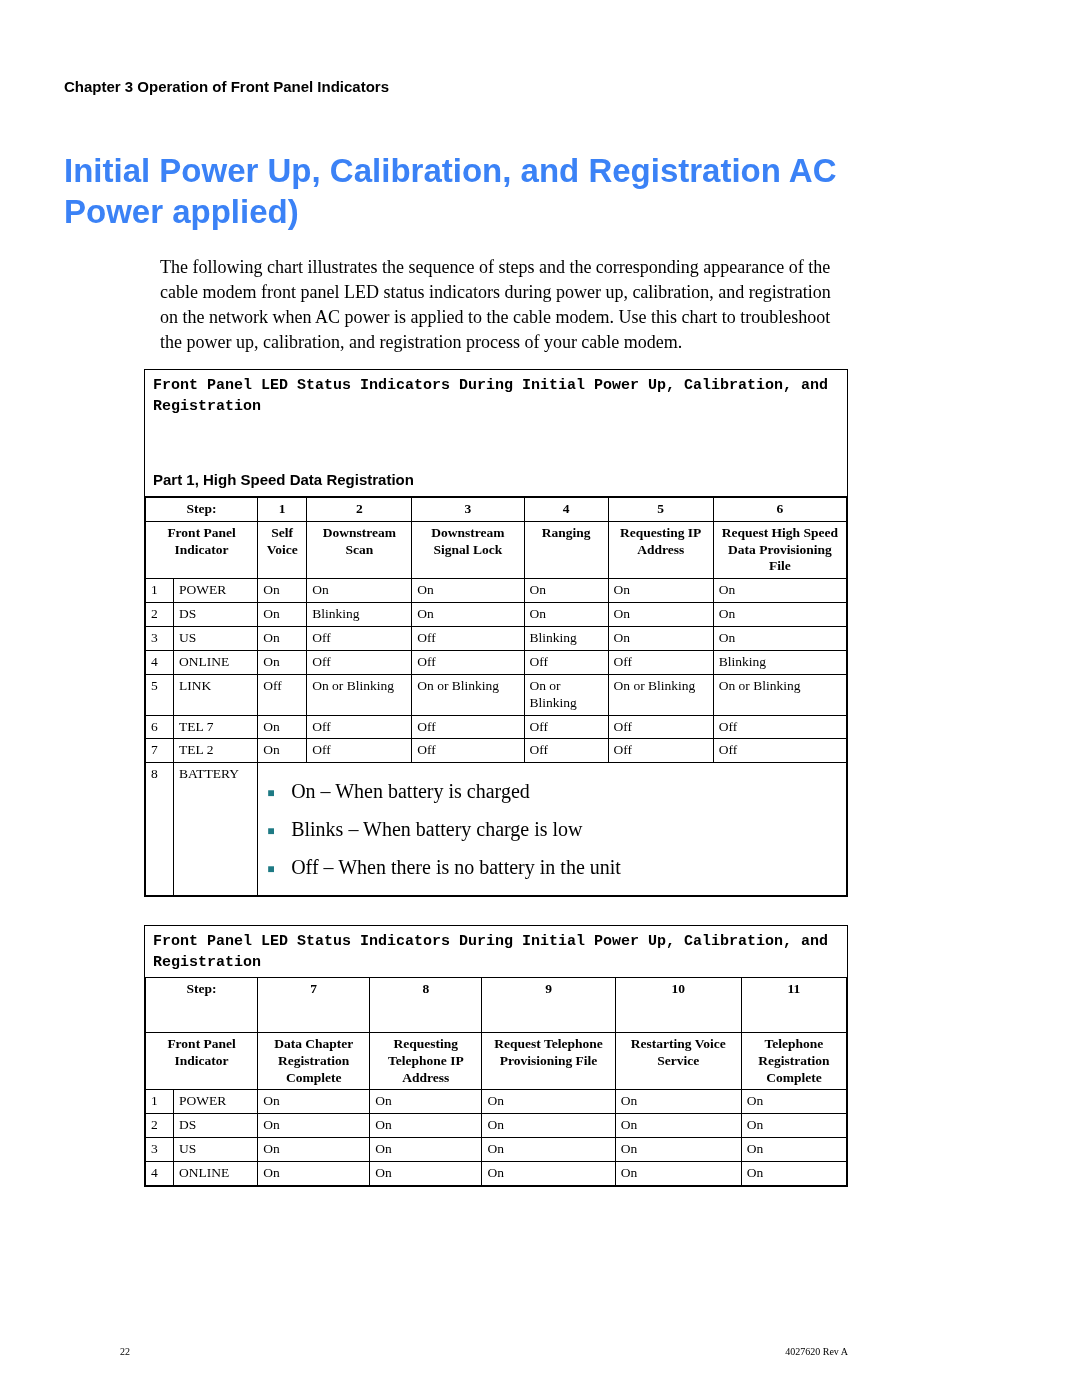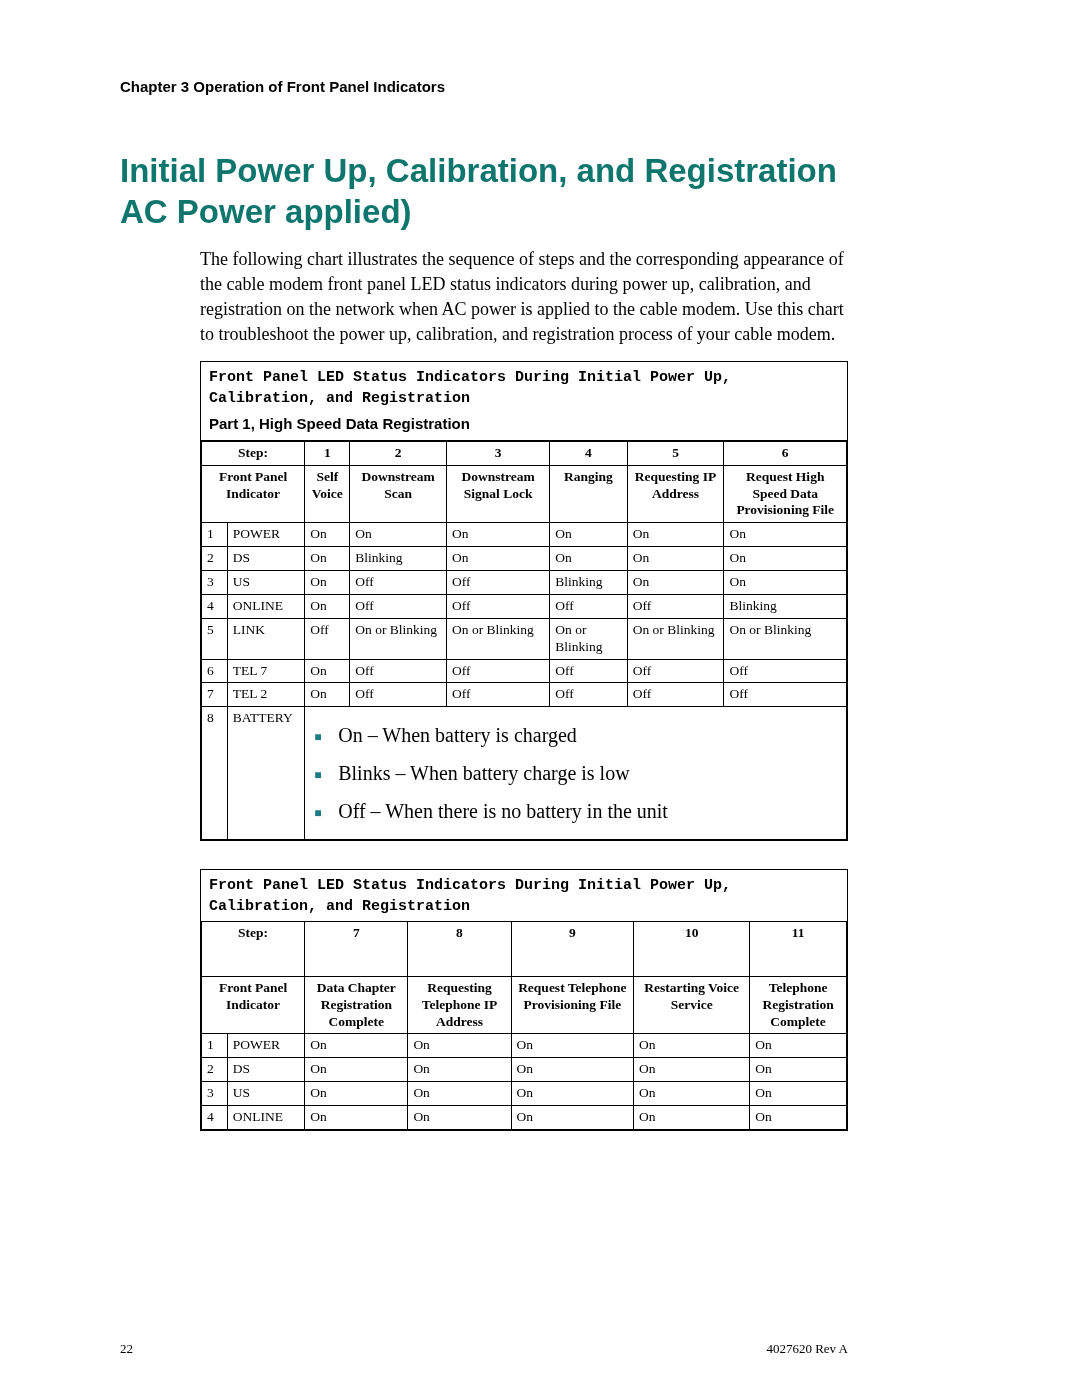--- a/index.html
+++ b/index.html
@@ -7,42 +7,42 @@
     padding: 0;
     background: #fff;
     font-family: "Book Antiqua", Palatino, "Palatino Linotype", Georgia, serif;
     color: #000;
     width: 1080px;
   }
   .page {
     box-sizing: border-box;
     width: 968px;
     min-height: 1397px;
-    padding: 78px 120px 50px 120px;
+    padding: 78px 120px 50px 64px;
     position: relative;
   }
   .running-head {
     font-family: Arial, Helvetica, sans-serif;
     font-weight: bold;
     font-size: 15px;
   }
   h1.title {
-    color: #0f766e;
+    color: #3b82f6;
     font-family: Arial, Helvetica, sans-serif;
     font-weight: bold;
     font-size: 33px;
     line-height: 1.25;
-    margin: 55px 0 14px 0;
+    margin: 55px 0 22px 0;
   }
   .body-text {
     margin-left: 80px;
     font-size: 18px;
     line-height: 1.4;
   }
-  .body-text p { margin: 0 0 14px 0; }
+  .body-text p { margin: 0 0 14px 16px; }
   .body-text .note b { font-weight: bold; }
   .body-text .xref { font-style: italic; font-weight: bold; }
   .tbl-wrap {
     margin-left: 80px;
     margin-top: 8px;
     border: 1.5px solid #000;
     font-size: 14px;
   }
   .tbl-title {
     font-family: Liberation Mono, monospace;
@@ -50,20 +50,21 @@
     font-size: 15px;
     padding: 6px 8px 4px 8px;
     line-height: 1.35;
   }
   .tbl-sub {
     font-family: Arial, Helvetica, sans-serif;
     font-weight: bold;
     font-size: 15px;
     padding: 2px 8px 8px 8px;
     border-bottom: 1px solid #000;
+    margin-top: 48px;
   }
   table.grid {
     border-collapse: collapse;
     width: 100%;
     table-layout: fixed;
   }
   table.grid th, table.grid td {
     border: 1px solid #000;
     padding: 3px 5px;
     vertical-align: top;
@@ -90,21 +91,21 @@
     width: 24px;
     vertical-align: 1px;
   }
   .footer {
     position: absolute;
     bottom: 40px;
     left: 120px;
     right: 120px;
     display: flex;
     justify-content: space-between;
-    font-size: 13px;
+    font-size: 10px;
   }
 </style>
 </head>
 <body>
 
 <div class="page">
 
   <div class="running-head">Chapter 3    Operation of Front Panel Indicators</div>
 
   <h1 class="title">Initial Power Up, Calibration, and Registration AC Power applied)</h1>

